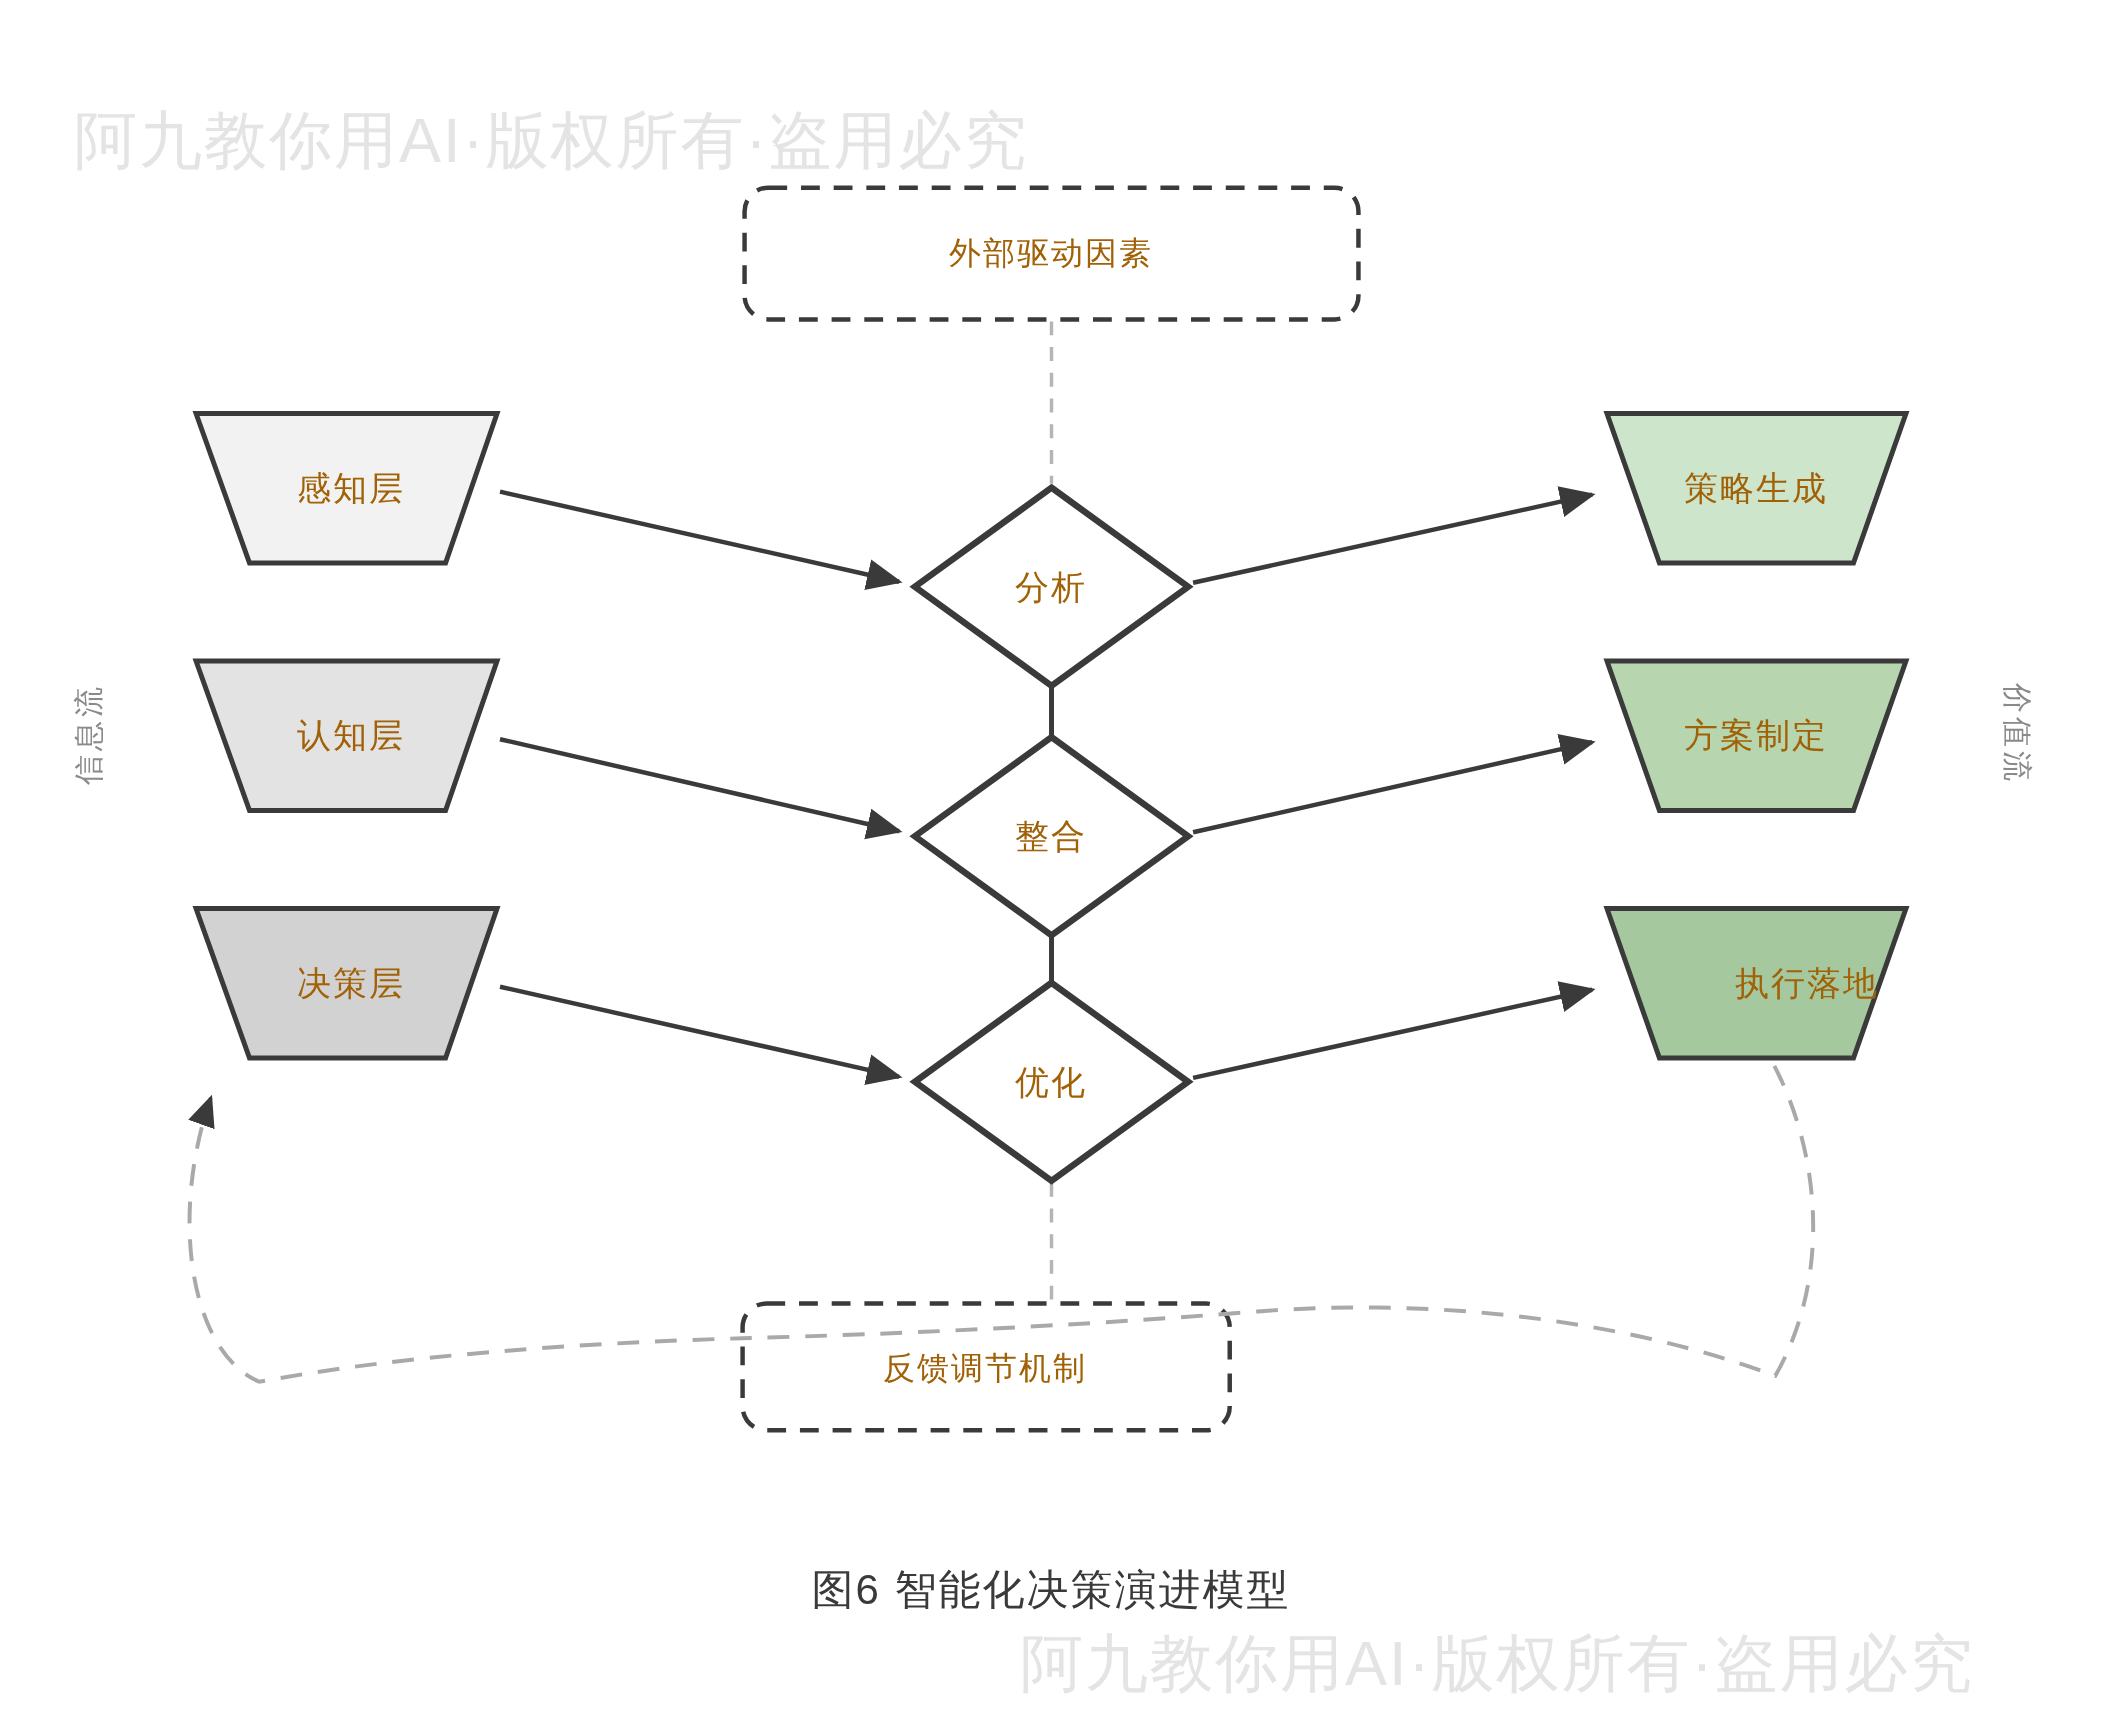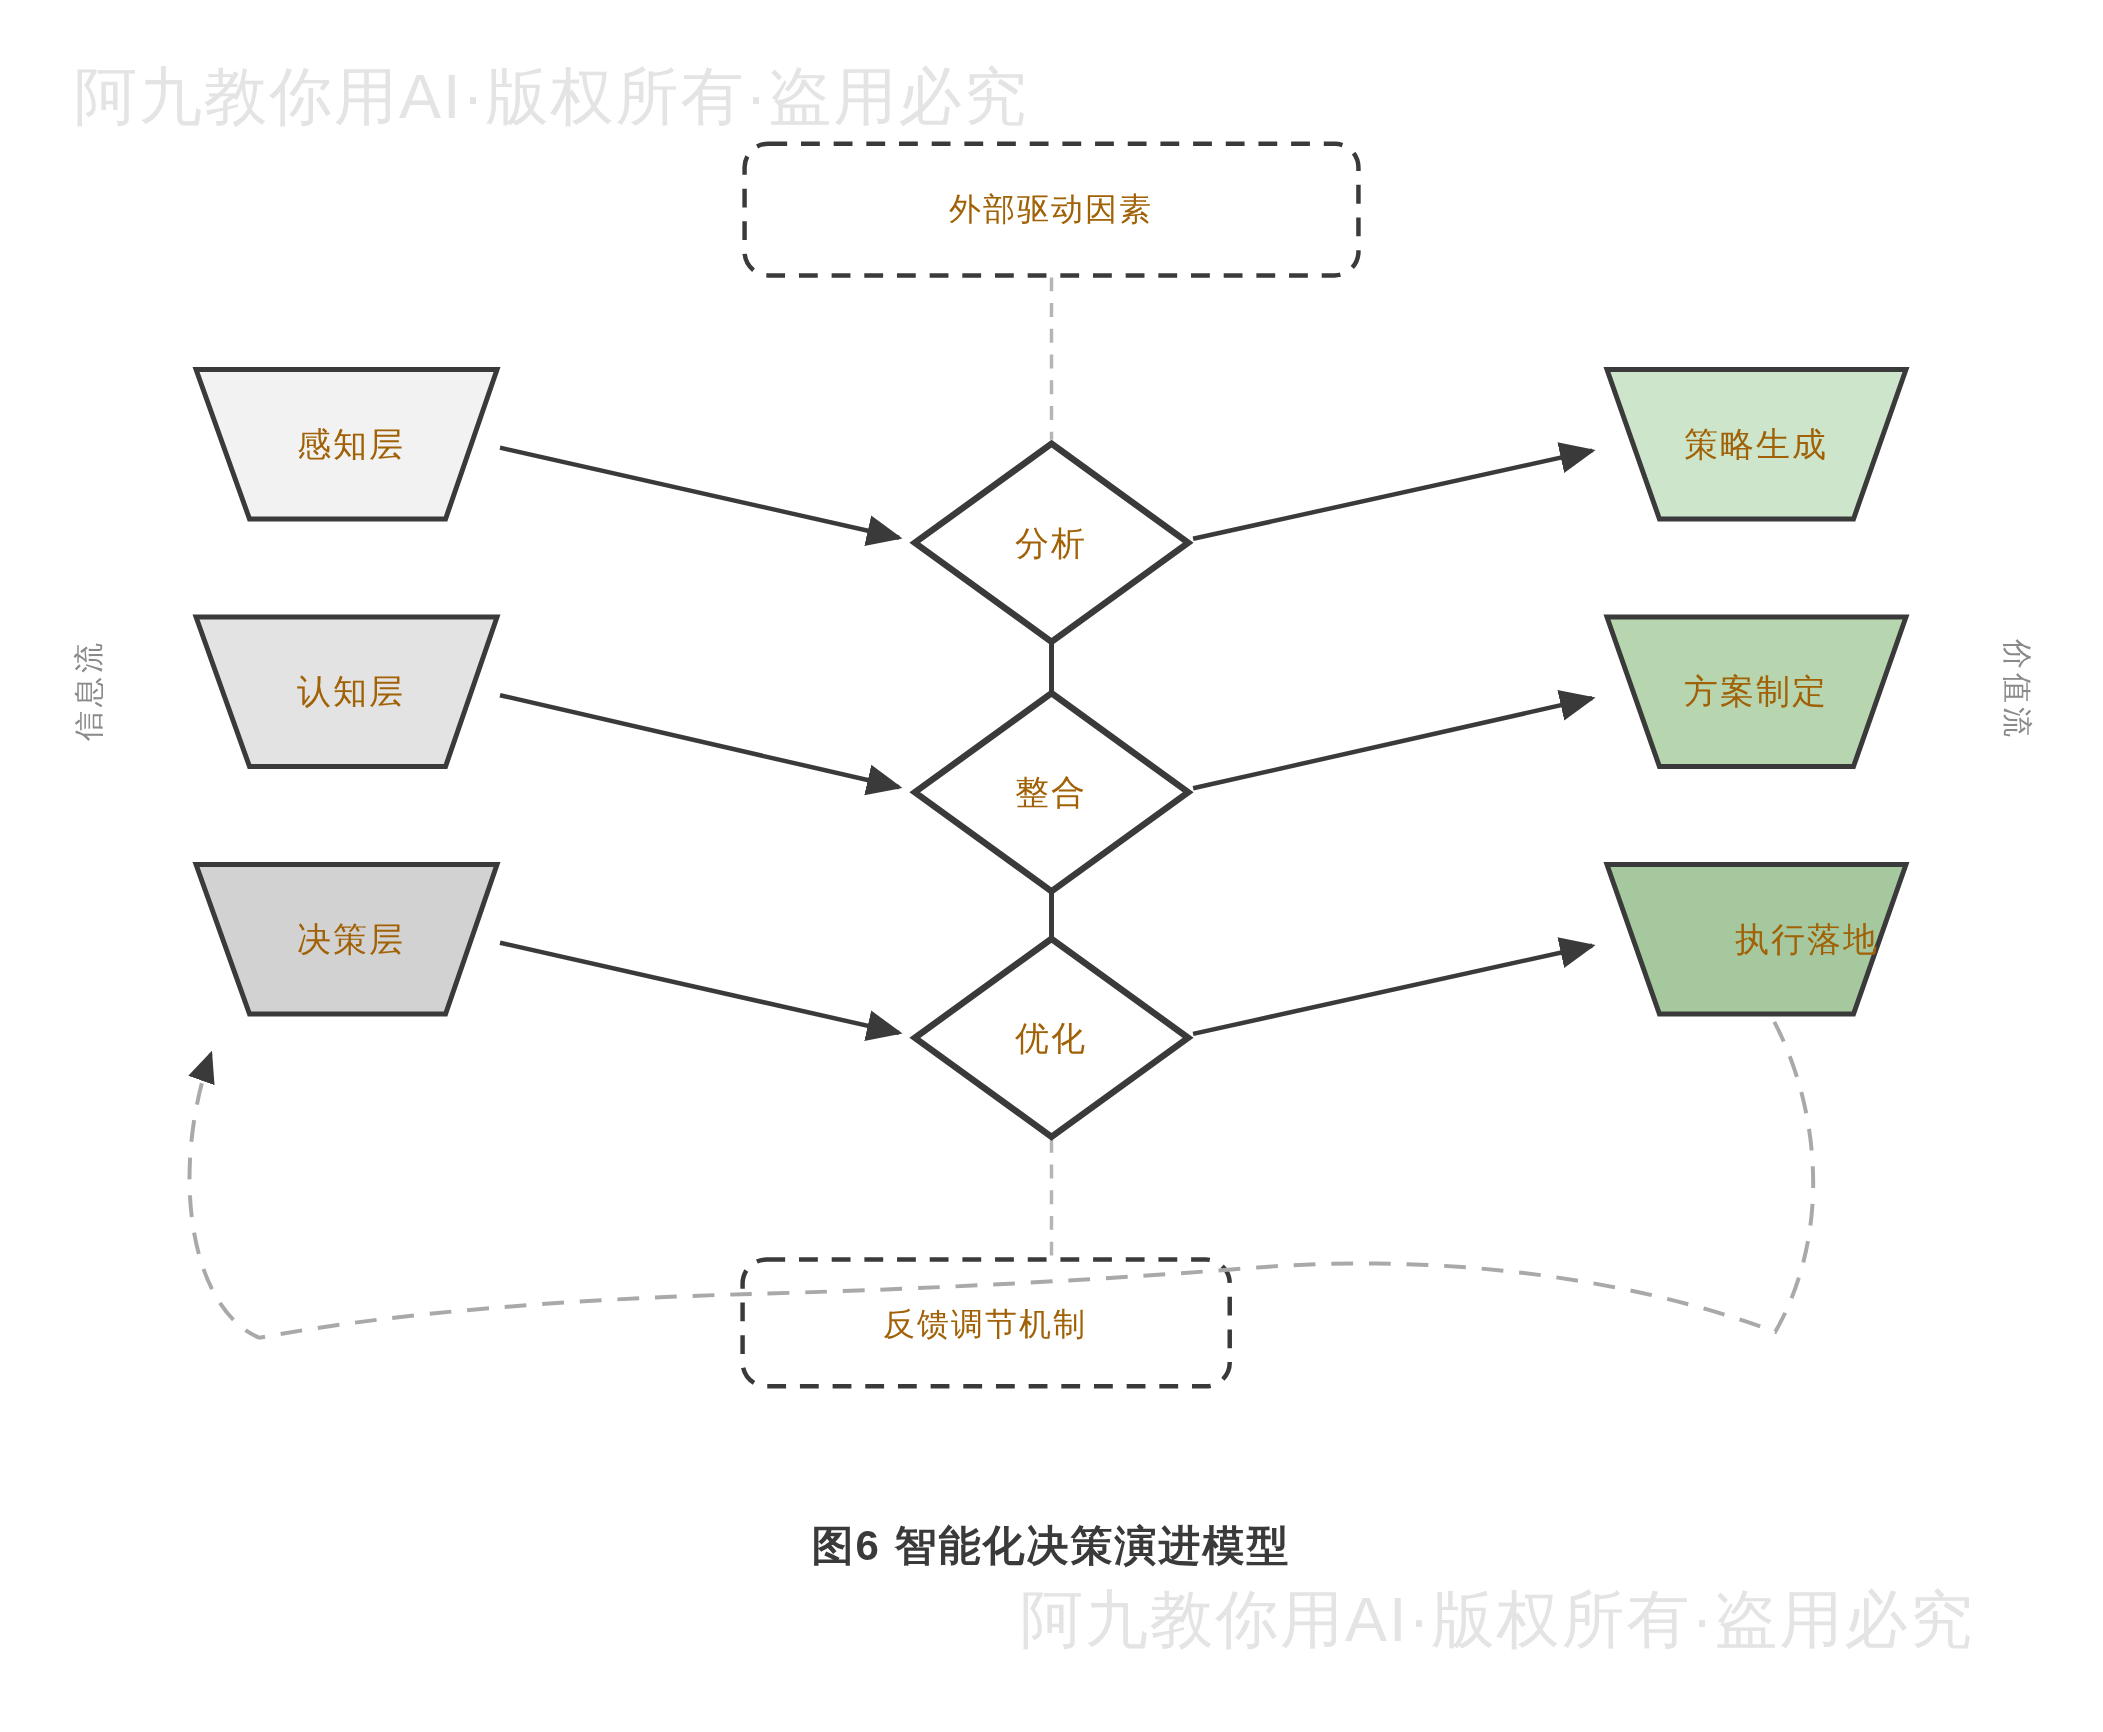--- a/index.html
+++ b/index.html
@@ -1,39 +1,39 @@
 <!DOCTYPE html>
 <html><head>
 <meta charset="utf-8">
 <style>
   html,body{margin:0;padding:0;background:#ffffff;}
   body{
     width:2104px;height:1733px;position:relative;overflow:hidden;
     font-family:"Liberation Sans","DejaVu Sans",sans-serif;
   }
-  .stage{position:absolute;inset:0;}
+  .stage{position:absolute;inset:0;margin-top:44px;}
   svg.wires{position:absolute;left:0;top:0;z-index:1;}
   .lbl{
     position:absolute;z-index:2;transform:translate(-50%,-50%);
     color:#a16207;font-size:34px;white-space:nowrap;letter-spacing:2px;
   }
   .lbl.box-lbl{font-size:32px;}
   .watermark{
     position:absolute;z-index:0;color:#e4e4e4;font-size:63px;white-space:nowrap;
     letter-spacing:2px;line-height:1;
   }
   .flow-lbl{
     position:absolute;z-index:2;color:#8a8a8a;font-size:30px;white-space:nowrap;
     letter-spacing:4px;
   }
   .flow-lbl.left{left:89px;top:690px;transform:translate(-50%,-50%) rotate(-90deg);}
   .flow-lbl.right{left:2016px;top:690px;transform:translate(-50%,-50%) rotate(90deg);}
   .caption-title{
     position:absolute;z-index:2;left:1051px;top:1546px;transform:translate(-50%,-50%);
-    color:#3a3a3a;font-size:42px;font-weight:700;white-space:nowrap;letter-spacing:2px;
+    color:#3a3a3a;font-size:42px;font-weight:400;white-space:nowrap;letter-spacing:2px;
   }
   .caption-sub{
     position:absolute;z-index:2;left:1051px;top:1614px;transform:translate(-50%,-50%);
     color:#777777;font-size:33px;white-space:nowrap;
   }
 </style>
 </head>
 <body>
 
 <div class="stage">

